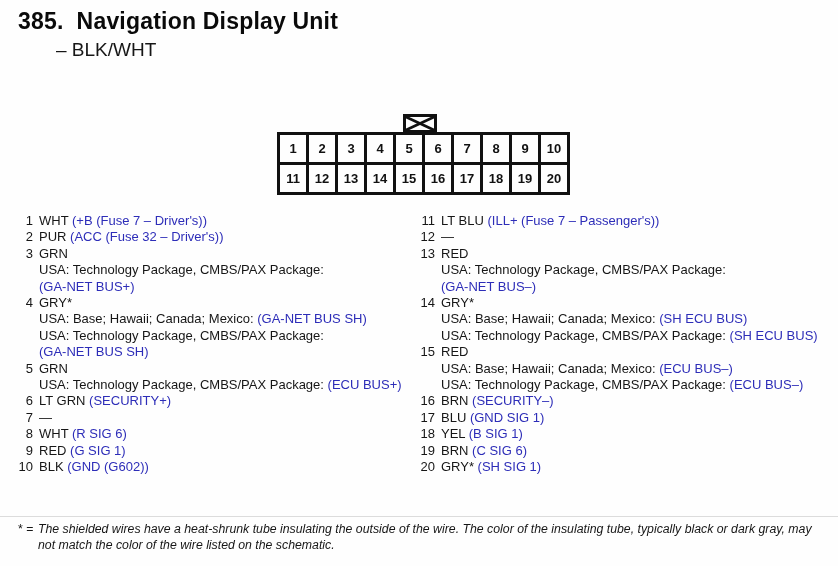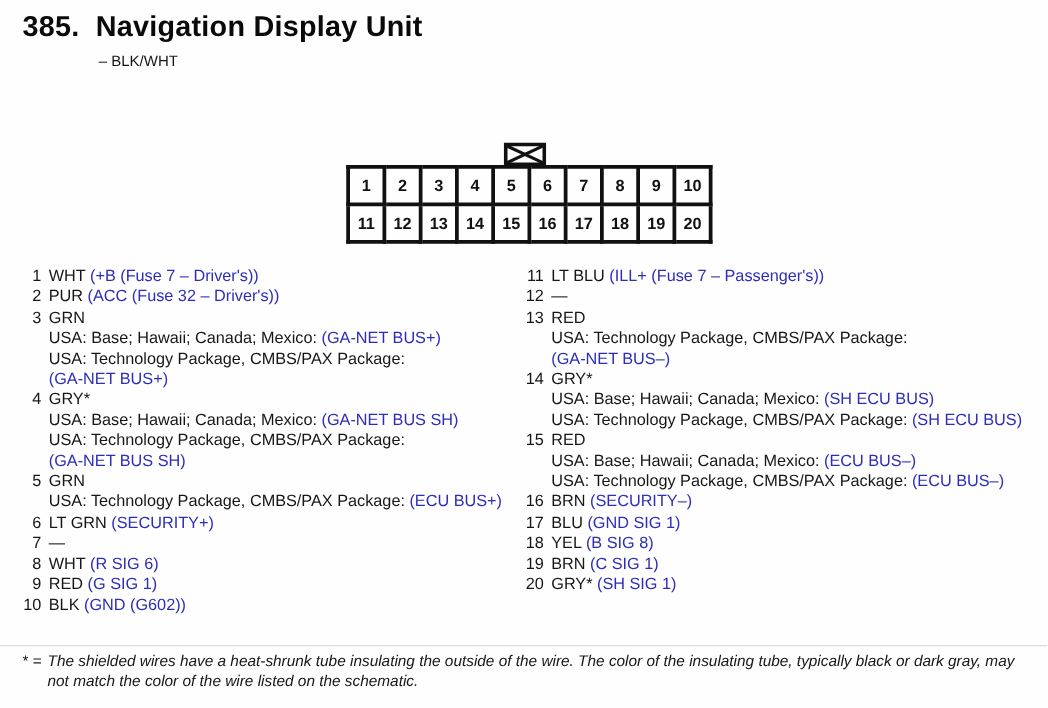--- a/index.html
+++ b/index.html
@@ -20,23 +20,23 @@
     margin: 0;
     font-size: 23px;
     font-weight: bold;
     letter-spacing: 0.2px;
     color: #0a0a0a;
     white-space: nowrap;
   }
   .sec-num { margin-right: 13px; }
   .notes {
     position: absolute;
-    left: 79px;
+    left: 56px;
     top: 41px;
-    font-size: 12px;
+    font-size: 19px;
     line-height: 17px;
     white-space: nowrap;
   }
   
   .connector { position: absolute; left: 277px; top: 114px; }
   .keytab { display: block; margin-left: 126px; }
   .grid {
     border-collapse: collapse;
     margin-top: -1px;
   }
@@ -150,21 +150,20 @@
       <div class="pin-row">
         <span class="pin-num">2</span>
         <div class="pin-desc">
           <div class="pin-line"><span class="black">PUR </span><span class="blue">(ACC (Fuse 32 – Driver's))</span></div>
         </div>
       </div>
       <div class="pin-row">
         <span class="pin-num">3</span>
         <div class="pin-desc">
           <div class="pin-line"><span class="black">GRN</span></div>
-          <div class="pin-line"><span class="black">USA: Base; Hawaii; Canada; Mexico: </span><span class="blue">(GA-NET BUS+)</span></div>
           <div class="pin-line"><span class="black">USA: Technology Package, CMBS/PAX Package:</span></div>
           <div class="pin-line"><span class="blue">(GA-NET BUS+)</span></div>
         </div>
       </div>
       <div class="pin-row">
         <span class="pin-num">4</span>
         <div class="pin-desc">
           <div class="pin-line"><span class="black">GRY*</span></div>
           <div class="pin-line"><span class="black">USA: Base; Hawaii; Canada; Mexico: </span><span class="blue">(GA-NET BUS SH)</span></div>
           <div class="pin-line"><span class="black">USA: Technology Package, CMBS/PAX Package:</span></div>
@@ -254,27 +253,27 @@
       </div>
       <div class="pin-row">
         <span class="pin-num">17</span>
         <div class="pin-desc">
           <div class="pin-line"><span class="black">BLU </span><span class="blue">(GND SIG 1)</span></div>
         </div>
       </div>
       <div class="pin-row">
         <span class="pin-num">18</span>
         <div class="pin-desc">
-          <div class="pin-line"><span class="black">YEL </span><span class="blue">(B SIG 8)</span></div>
+          <div class="pin-line"><span class="black">YEL </span><span class="blue">(B SIG 1)</span></div>
         </div>
       </div>
       <div class="pin-row">
         <span class="pin-num">19</span>
         <div class="pin-desc">
-          <div class="pin-line"><span class="black">BRN </span><span class="blue">(C SIG 1)</span></div>
+          <div class="pin-line"><span class="black">BRN </span><span class="blue">(C SIG 6)</span></div>
         </div>
       </div>
       <div class="pin-row">
         <span class="pin-num">20</span>
         <div class="pin-desc">
           <div class="pin-line"><span class="black">GRY* </span><span class="blue">(SH SIG 1)</span></div>
         </div>
       </div>
     </div>
 

